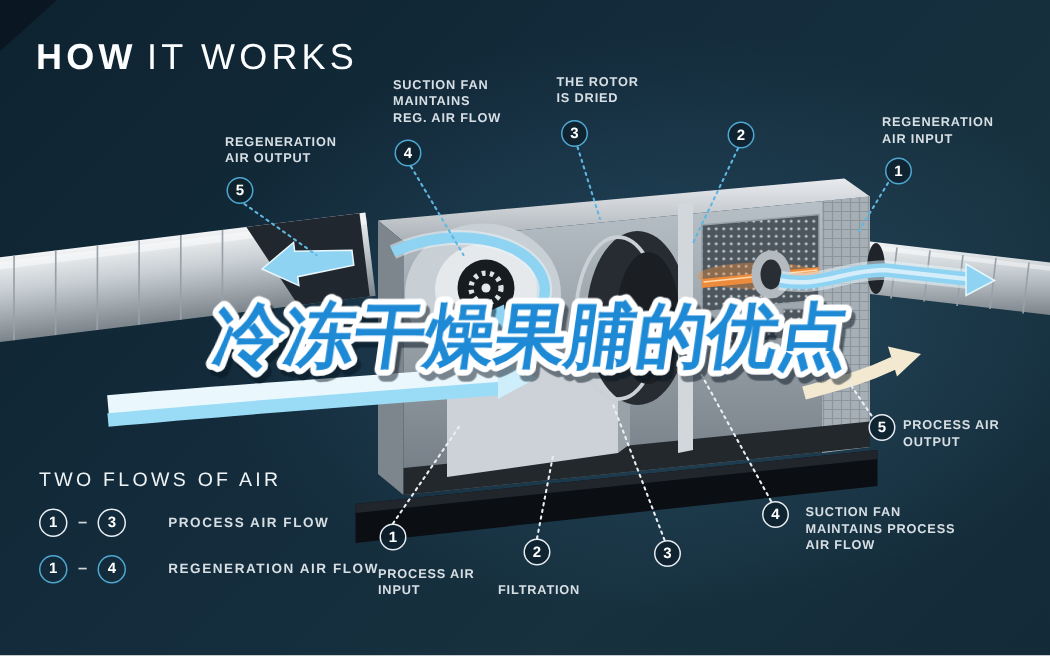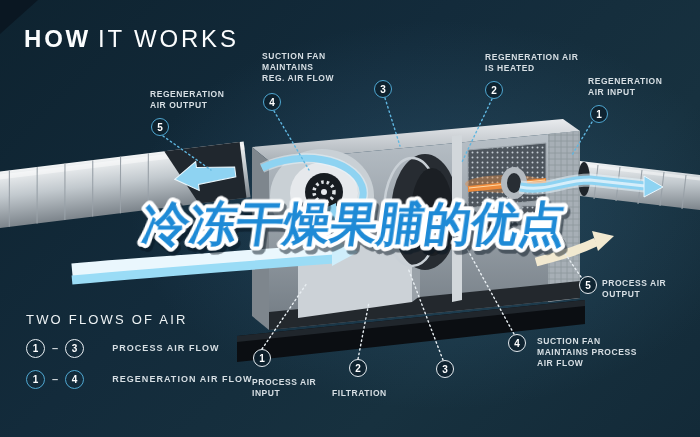--- a/index.html
+++ b/index.html
@@ -204,24 +204,24 @@
 
   <div class="lbl" style="left:150px;top:89px">REGENERATION
 AIR OUTPUT</div>
   <div class="badge blue" style="left:151px;top:118px">5</div>
 
   <div class="lbl" style="left:262px;top:51px">SUCTION FAN
 MAINTAINS
 REG. AIR FLOW</div>
   <div class="badge blue" style="left:263px;top:93px">4</div>
 
+  <div class="lbl" style="left:371px;top:49px">THE ROTOR
+IS DRIED</div>
   <div class="badge blue" style="left:374px;top:80px">3</div>
 
-  <div class="lbl" style="left:485px;top:52px">REGENERATION AIR
-IS HEATED</div>
   <div class="badge blue" style="left:485px;top:81px">2</div>
 
   <div class="lbl" style="left:588px;top:76px">REGENERATION
 AIR INPUT</div>
   <div class="badge blue" style="left:590px;top:105px">1</div>
 
   <div class="badge" style="left:253px;top:349px">1</div>
   <div class="lbl" style="left:252px;top:377px">PROCESS AIR
 INPUT</div>
 

